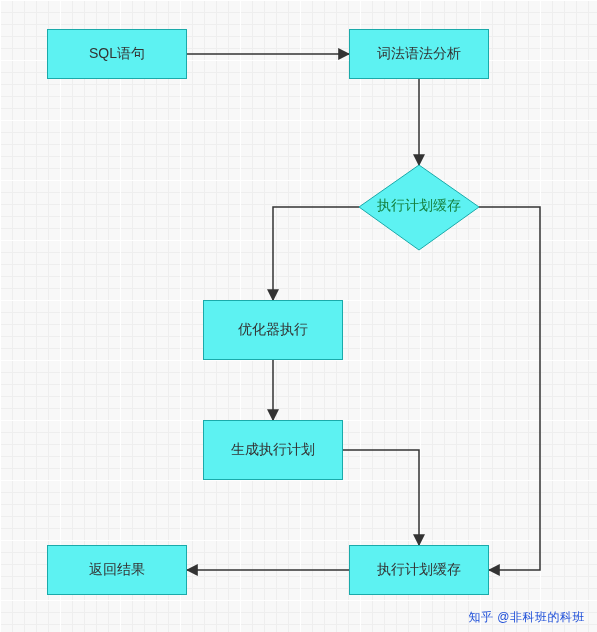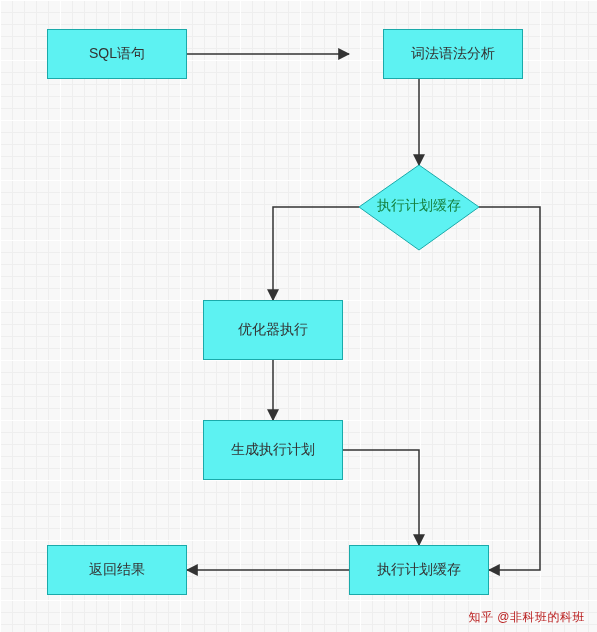--- a/index.html
+++ b/index.html
@@ -28,21 +28,21 @@
     align-items: center;
     justify-content: center;
     text-align: center;
     box-sizing: border-box;
   }
   .watermark {
     position: absolute;
     bottom: 6px;
     right: 12px;
     font-size: 12px;
-    color: #b91c1c;
+    color: #1d4ed8;
     letter-spacing: 0.5px;
     pointer-events: none;
   }
   svg { position: absolute; top: 0; left: 0; }
 </style>
 </head>
 <body>
 
 <svg width="597" height="632">
   <defs>
@@ -65,21 +65,21 @@
     <path d="M 343 450 L 419 450 L 419 545"></path>
 
     <path d="M 349 570 L 187 570"></path>
   </g>
 </svg>
 
 <div class="node" style="left:47px; top:29px; width:140px; height:50px;">
   <span>SQL语句</span>
 </div>
 
-<div class="node" style="left:349px; top:29px; width:140px; height:50px;margin-left:34px;">
+<div class="node" style="left:349px; top:29px; width:140px; height:50px;">
   <span>词法语法分析</span>
 </div>
 
 <svg width="597" height="632">
   <polygon points="419,165 479,207 419,250 359,207" fill="#5df2f2" stroke="#1aaaaa" stroke-width="1"></polygon>
 </svg>
 <div style="position:absolute; left:359px; top:197px; width:120px; text-align:center; font-size:14px; color:#15803d;">
   <span>执行计划缓存</span>
 </div>
 

